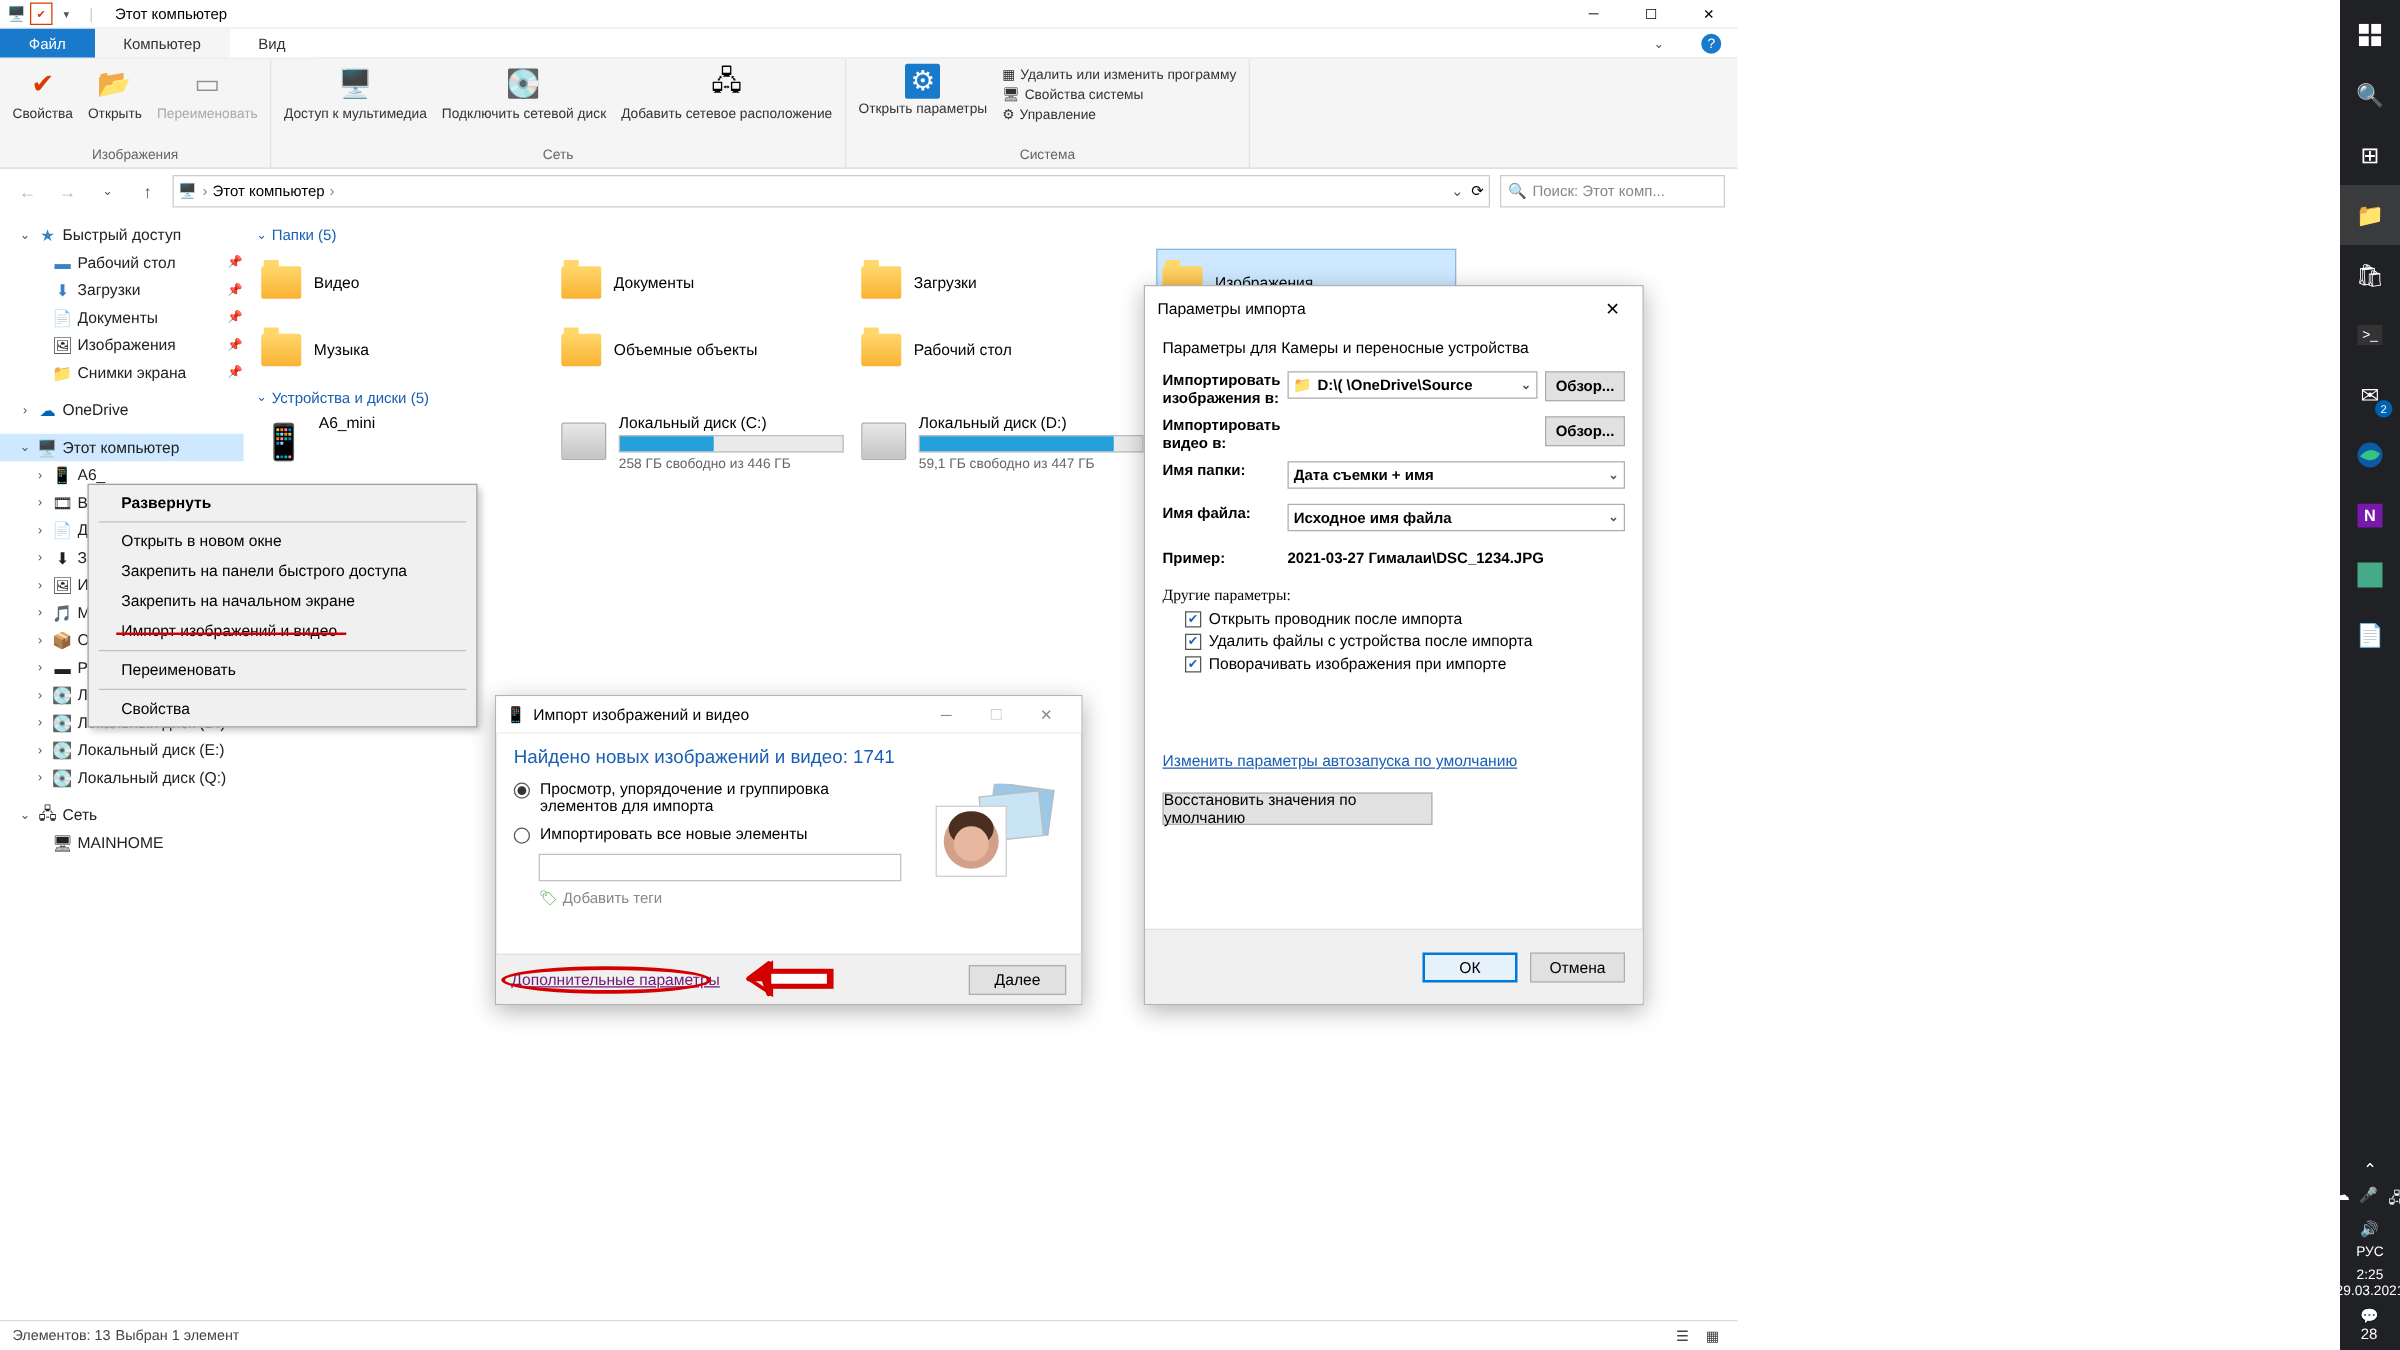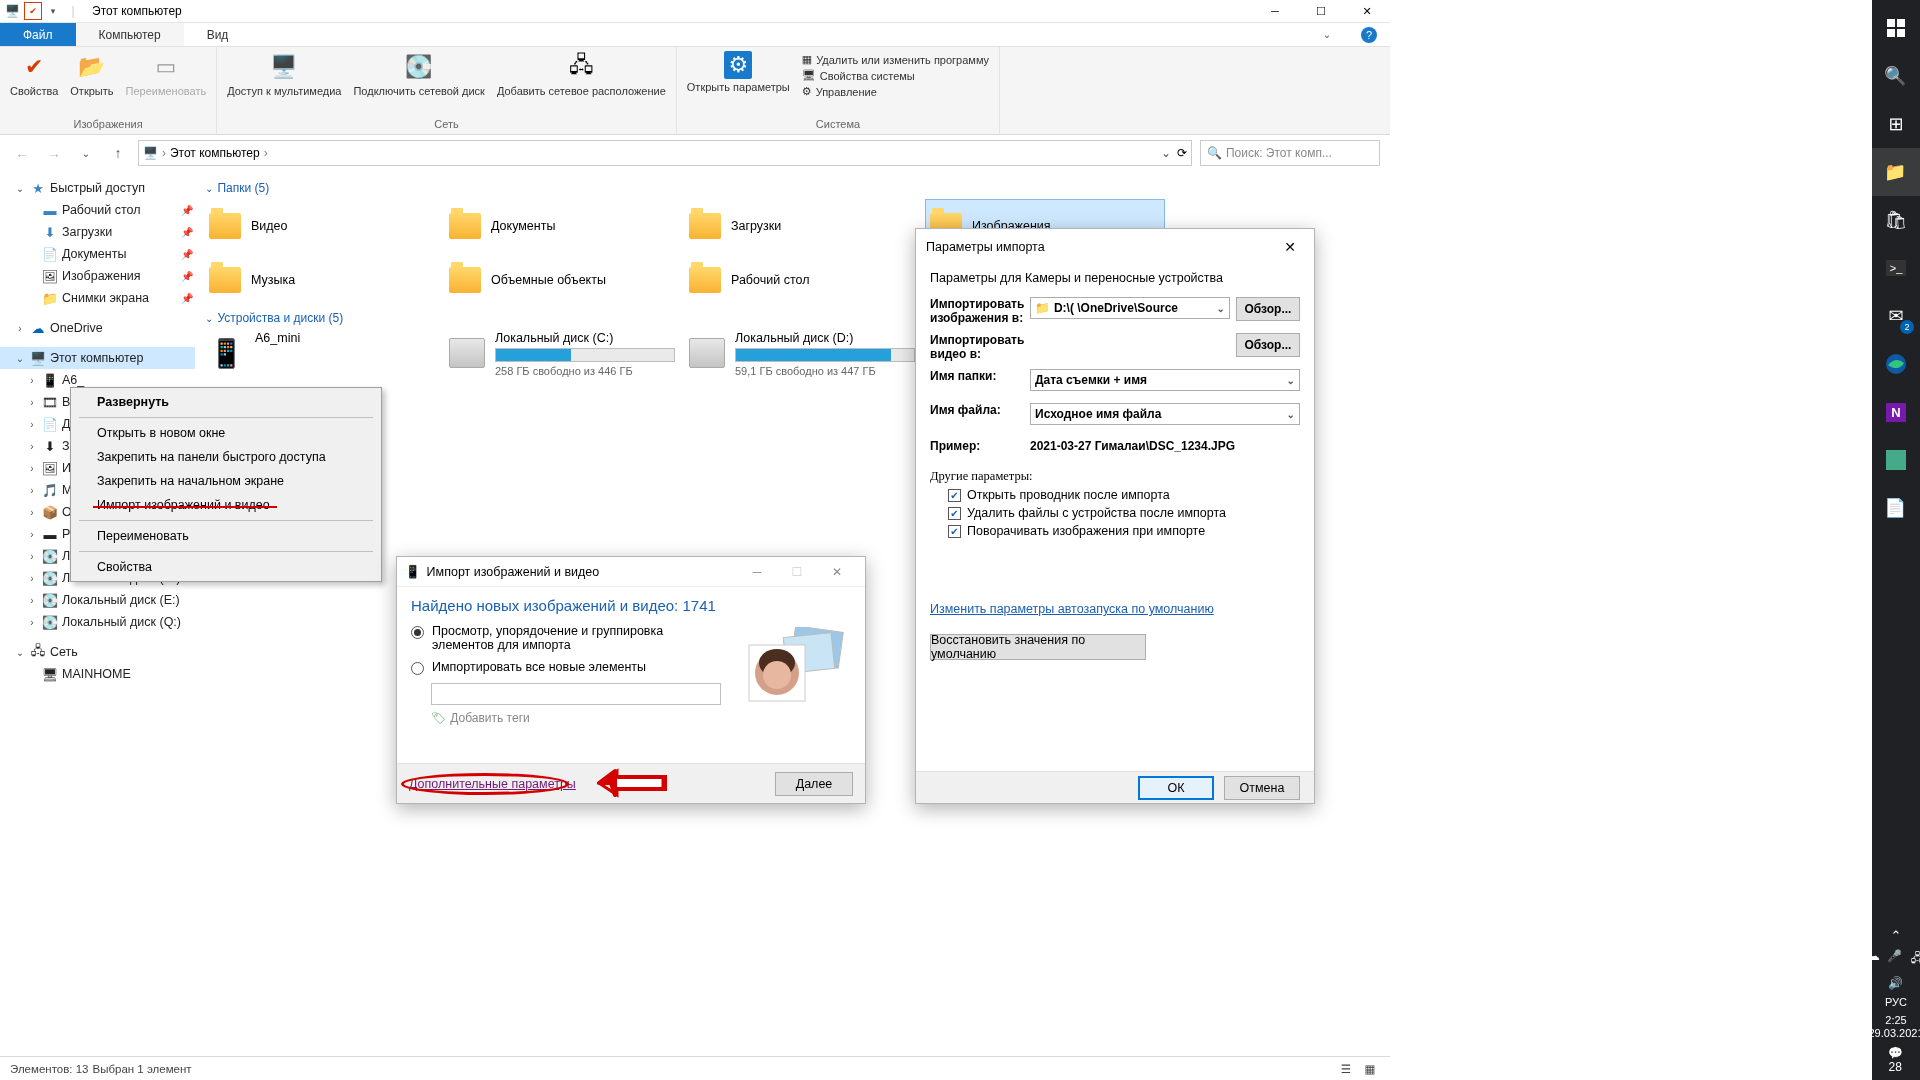--- a/index.html
+++ b/index.html
@@ -111,21 +111,21 @@
 .dlg2 .sub { font-size:12.5px;margin-bottom:12px; }
 .dlg2 .row { display:flex;margin-bottom:8px;gap:6px;font-weight:bold; }
 .dlg2 .lbl { width:94px;font-size:12px; line-height:14px;}
 .dlg2 .combo { flex:1;height:22px;border:1px solid #adadad;display:flex;align-items:center;padding:0 4px;font-size:12px;background:#fff;}
 .dlg2 .combo .car { margin-left:auto;font-size:10px;color:#555;}
 .dlg2 .browse { width:64px;height:24px;border:1px solid #adadad;background:#e1e1e1;font-size:12px;display:flex;align-items:center;justify-content:center;}
 .dlg2 .chk-row { display:flex;align-items:center;gap:6px;margin:4px 0 4px 18px;font-size:12.5px;}
 .dlg2 .chk { width:13px;height:13px;border:1px solid #555;display:flex;align-items:center;justify-content:center;font-size:10px;color:#1a5fb4;}
 .dlg2 .link { color:#1a5fb4;text-decoration:underline;font-size:12.5px;}
 .dlg2 .restore { margin-top:18px;width:216px;height:26px;border:1px solid #adadad;background:#e1e1e1;font-size:12.5px;display:flex;align-items:center;justify-content:center;}
-.dlg2 .footer { position:absolute;left:0;right:0;bottom:0;height:32px;border-top:1px solid #e0e0e0;background:#f0f0f0;display:flex;align-items:center;justify-content:flex-end;padding:0 14px;gap:10px;}
+.dlg2 .footer { position:absolute;left:0;right:0;bottom:0;height:60px;border-top:1px solid #e0e0e0;background:#f0f0f0;display:flex;align-items:center;justify-content:flex-end;padding:0 14px;gap:10px;}
 .dlg2 .fbtn { width:76px;height:24px;border:1px solid #adadad;background:#e1e1e1;font-size:12.5px;display:flex;align-items:center;justify-content:center;}
 .dlg2 .fbtn.primary { border:2px solid #0078d7; background:#e5f1fb;}
 
 
 .taskbar { position:absolute; right:0; top:0; width:48px; height:1080px; background:#202124; display:flex;flex-direction:column;align-items:center;padding-top:4px;gap:0px; z-index:20;}
 .tb-item { width:48px;height:48px;display:flex;align-items:center;justify-content:center;font-size:18px;color:#fff;position:relative;}
 .tb-item.active { background:#3a3b3d; }
 .tb-item .badge { position:absolute;right:6px;bottom:6px;min-width:14px;height:14px;border-radius:7px;background:#0063b1;color:#fff;font-size:9px;display:flex;align-items:center;justify-content:center;padding:0 3px;}
 .tb-spacer { flex:1; }
 .tb-sys { display:flex;flex-direction:column;align-items:center;gap:6px;color:#fff;font-size:12px;padding-bottom:6px; }

